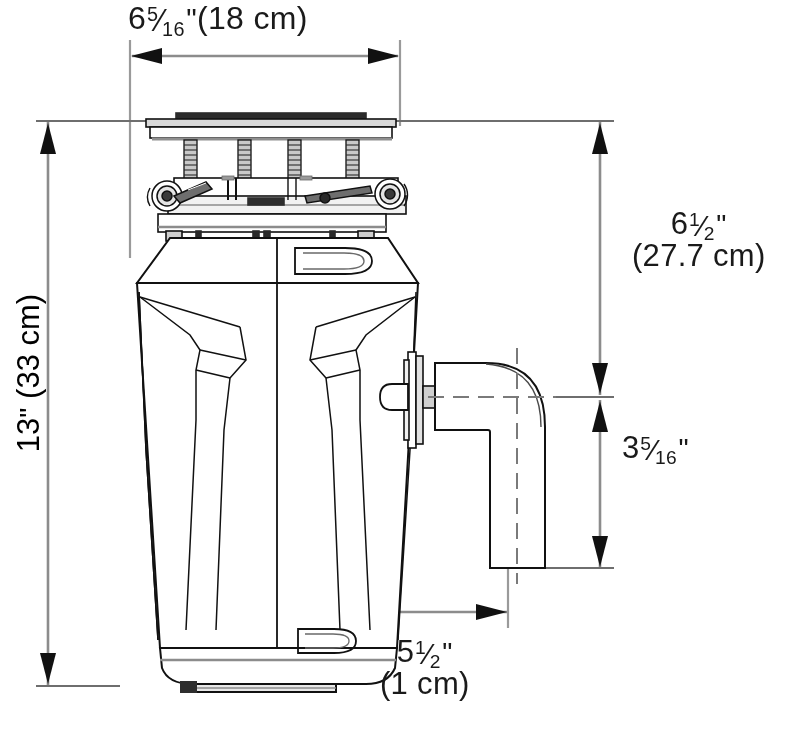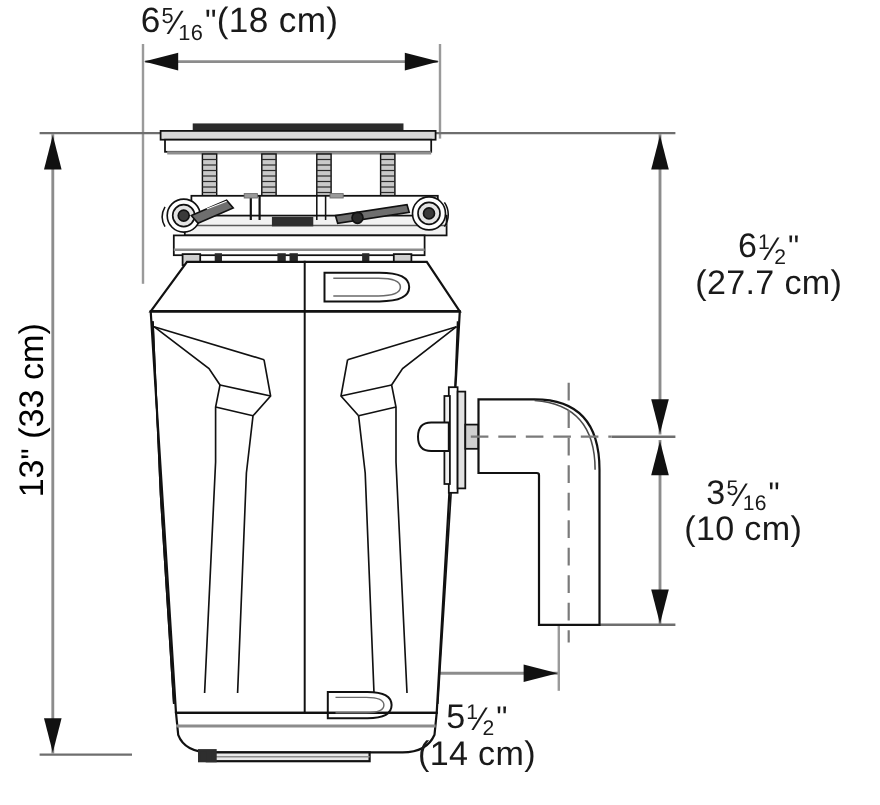--- a/index.html
+++ b/index.html
@@ -327,21 +327,20 @@
     <span>(33 cm)</span>
   </div>
 
   <div class="dim-label dim-right-upper">
     <span class="lbl-line"><span>6</span><span class="frac"><span class="num">1</span><span class="slash">⁄</span><span class="den">2</span></span><span class="inch-mark">"</span></span>
     <span class="lbl-line">(27.7 cm)</span>
   </div>
 
   <div class="dim-label dim-right-lower">
     <span class="lbl-line"><span>3</span><span class="frac"><span class="num">5</span><span class="slash">⁄</span><span class="den">16</span></span><span class="inch-mark">"</span></span>
-    <span class="lbl-line">(10 cm)</span>
   </div>
 
   <div class="dim-label dim-bottom">
     <span class="lbl-line"><span>5</span><span class="frac"><span class="num">1</span><span class="slash">⁄</span><span class="den">2</span></span><span class="inch-mark">"</span></span>
-    <span class="lbl-line">(14 cm)</span>
+    <span class="lbl-line">(1 cm)</span>
   </div>
 
 </div>
 
 </body></html>

